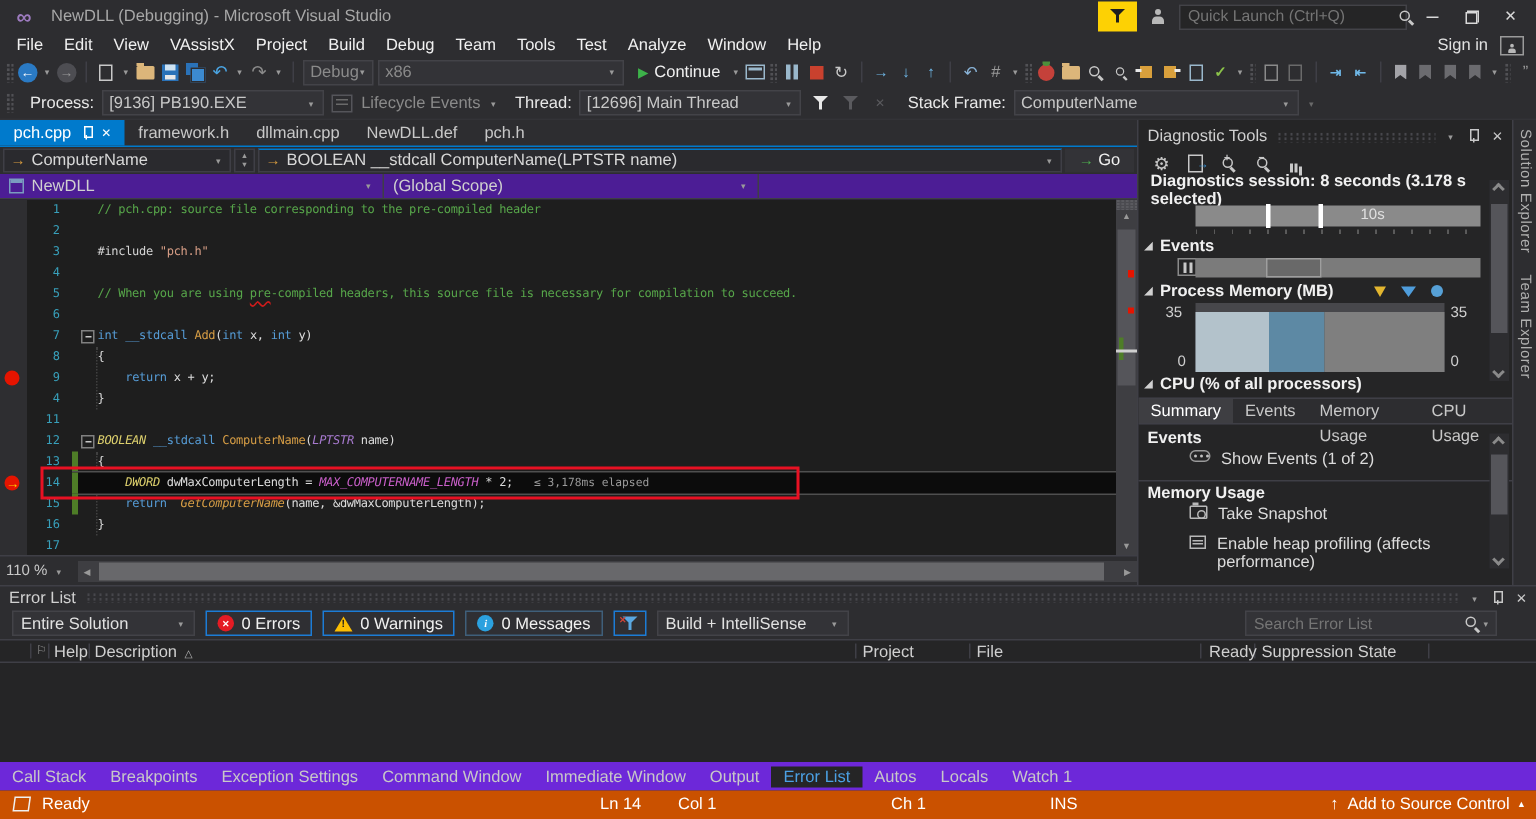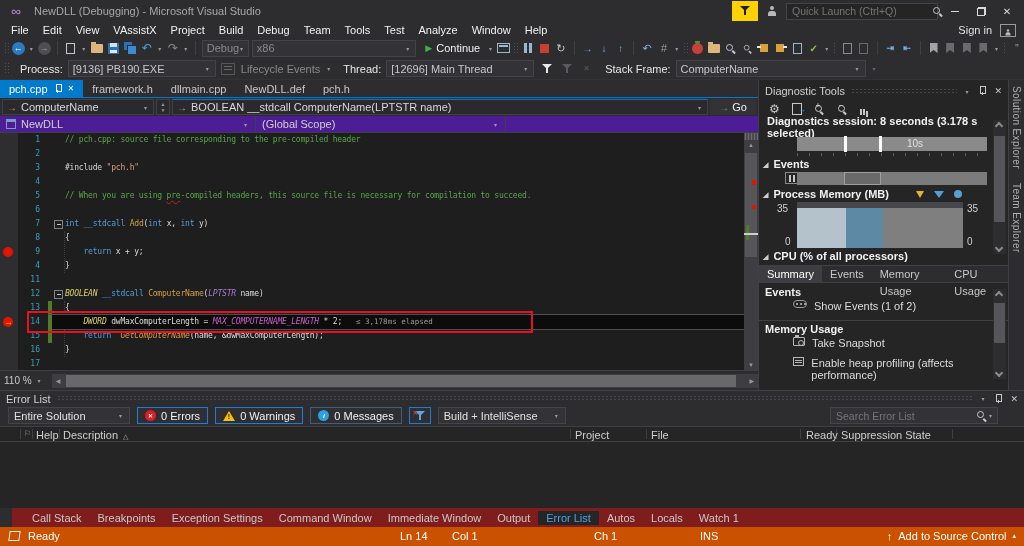--- a/index.html
+++ b/index.html
@@ -239,21 +239,21 @@
   .el-search { position:absolute; right:26px; width:168px; height:17px; background:#333337; border:1px solid #434348; display:flex; align-items:center; padding-right:3px; }
   .el-search input { flex:1; background:transparent; border:0; outline:0; color:#8a8a8a; font-size:10.5px; padding:0 5px; font-family:"Liberation Sans",sans-serif; }
   .el-header { height:16px; position:relative; background:#252526; border-top:1px solid #3f3f46; border-bottom:1px solid #3f3f46; color:#d0d0d0; }
   .el-col { position:absolute; top:1px; line-height:14px; }
   .el-sep { position:absolute; top:2px; bottom:2px; width:1px; background:#3f3f46; }
   .el-flag { position:absolute; left:24px; top:2px; color:#9a9a9a; font-size:8px; }
   .sort-g { font-size:7px; color:#b0b0b0; margin-left:5px; }
   .el-body { flex:1; background:#252526; }
 
   
-  .bottomtabs { height:19px; background:#7f1d1d; display:flex; align-items:center; padding-left:12px;margin-left:12px; }
+  .bottomtabs { height:19px; background:#6d28d9; display:flex; align-items:center; padding-left:0; }
   .btab { padding:1px 8px; color:#c8c8c8; }
   .btab.active { background:#252526; color:#4ba0e4; }
 
   
   .statusbar { height:19px; background:#ca5100; position:relative; color:#ffffff; }
   .sb-ready { position:absolute; left:28px; top:3px; }
   .sb-sq { position:absolute; left:9px; top:4px; width:11px; height:10px; border:1px solid #f0f0f0; transform:skewX(-8deg); }
   .sb-ln { position:absolute; left:400px; top:3px; }
   .sb-col { position:absolute; left:452px; top:3px; }
   .sb-ch { position:absolute; left:594px; top:3px; }

